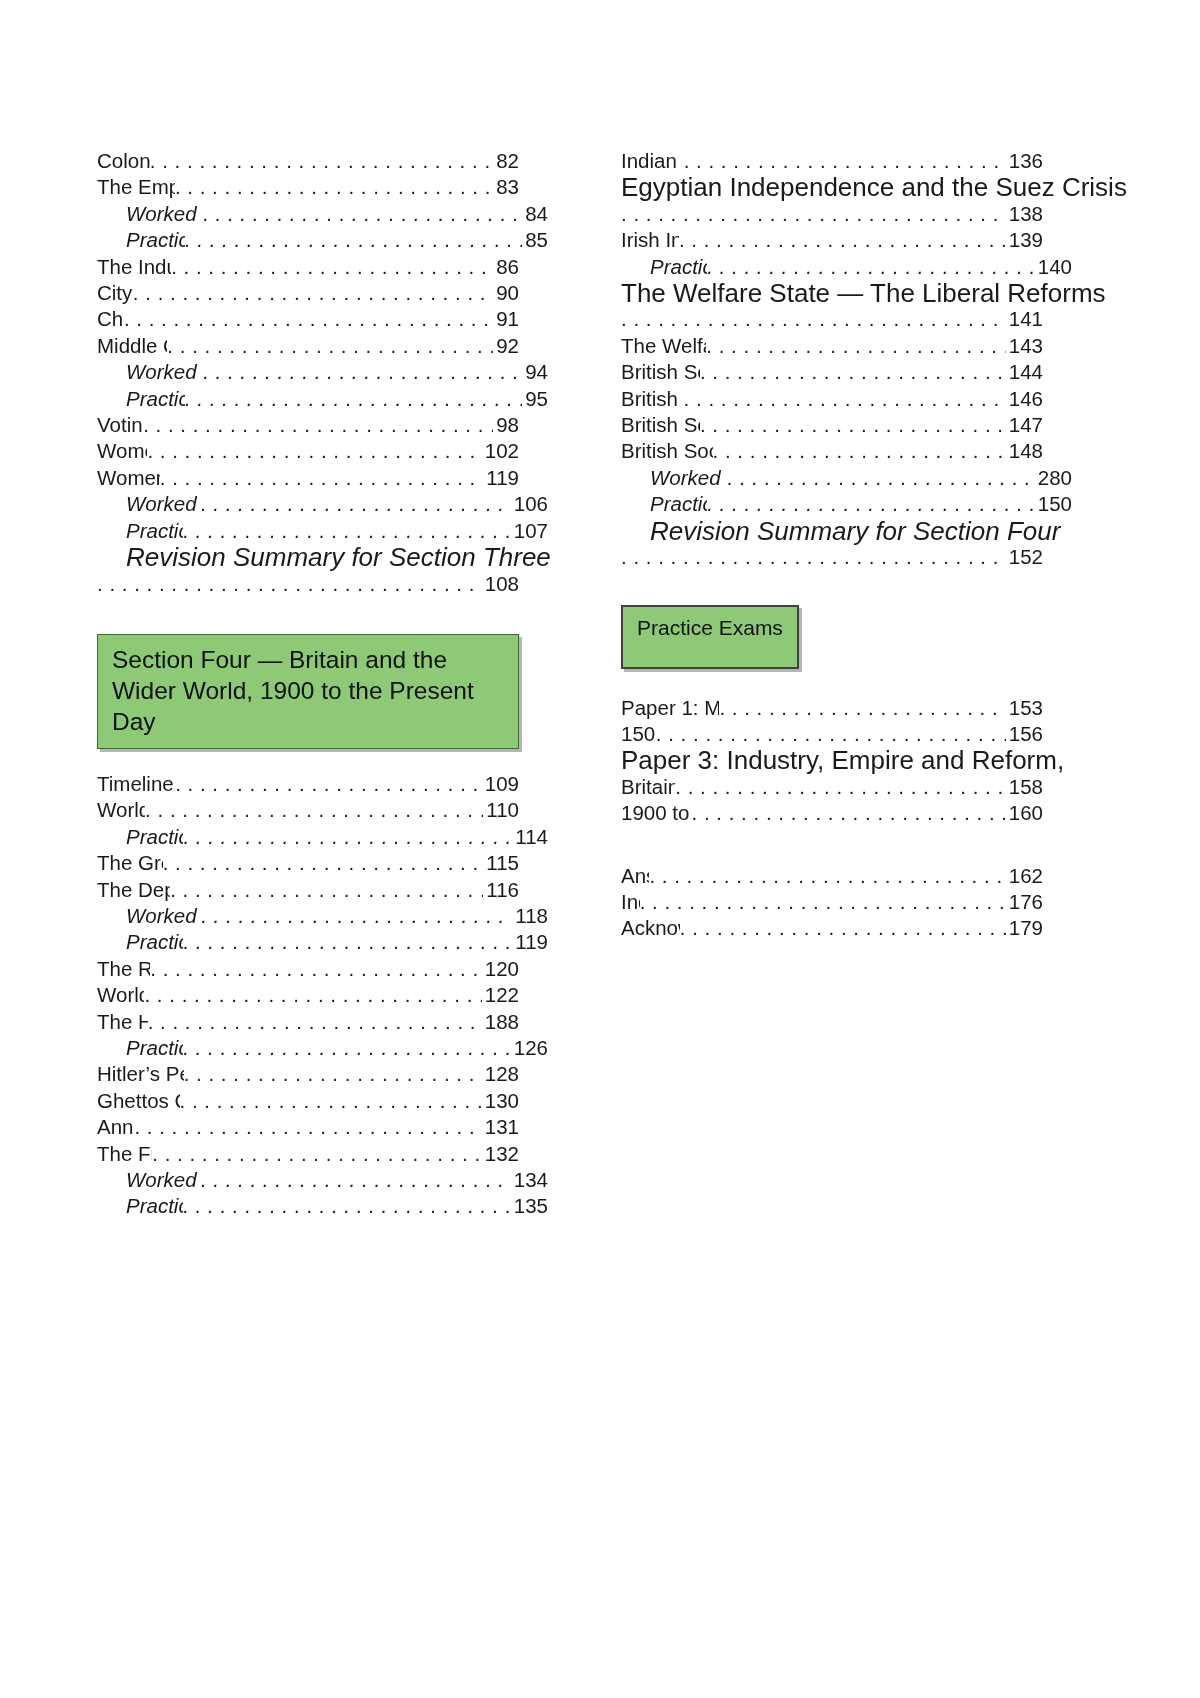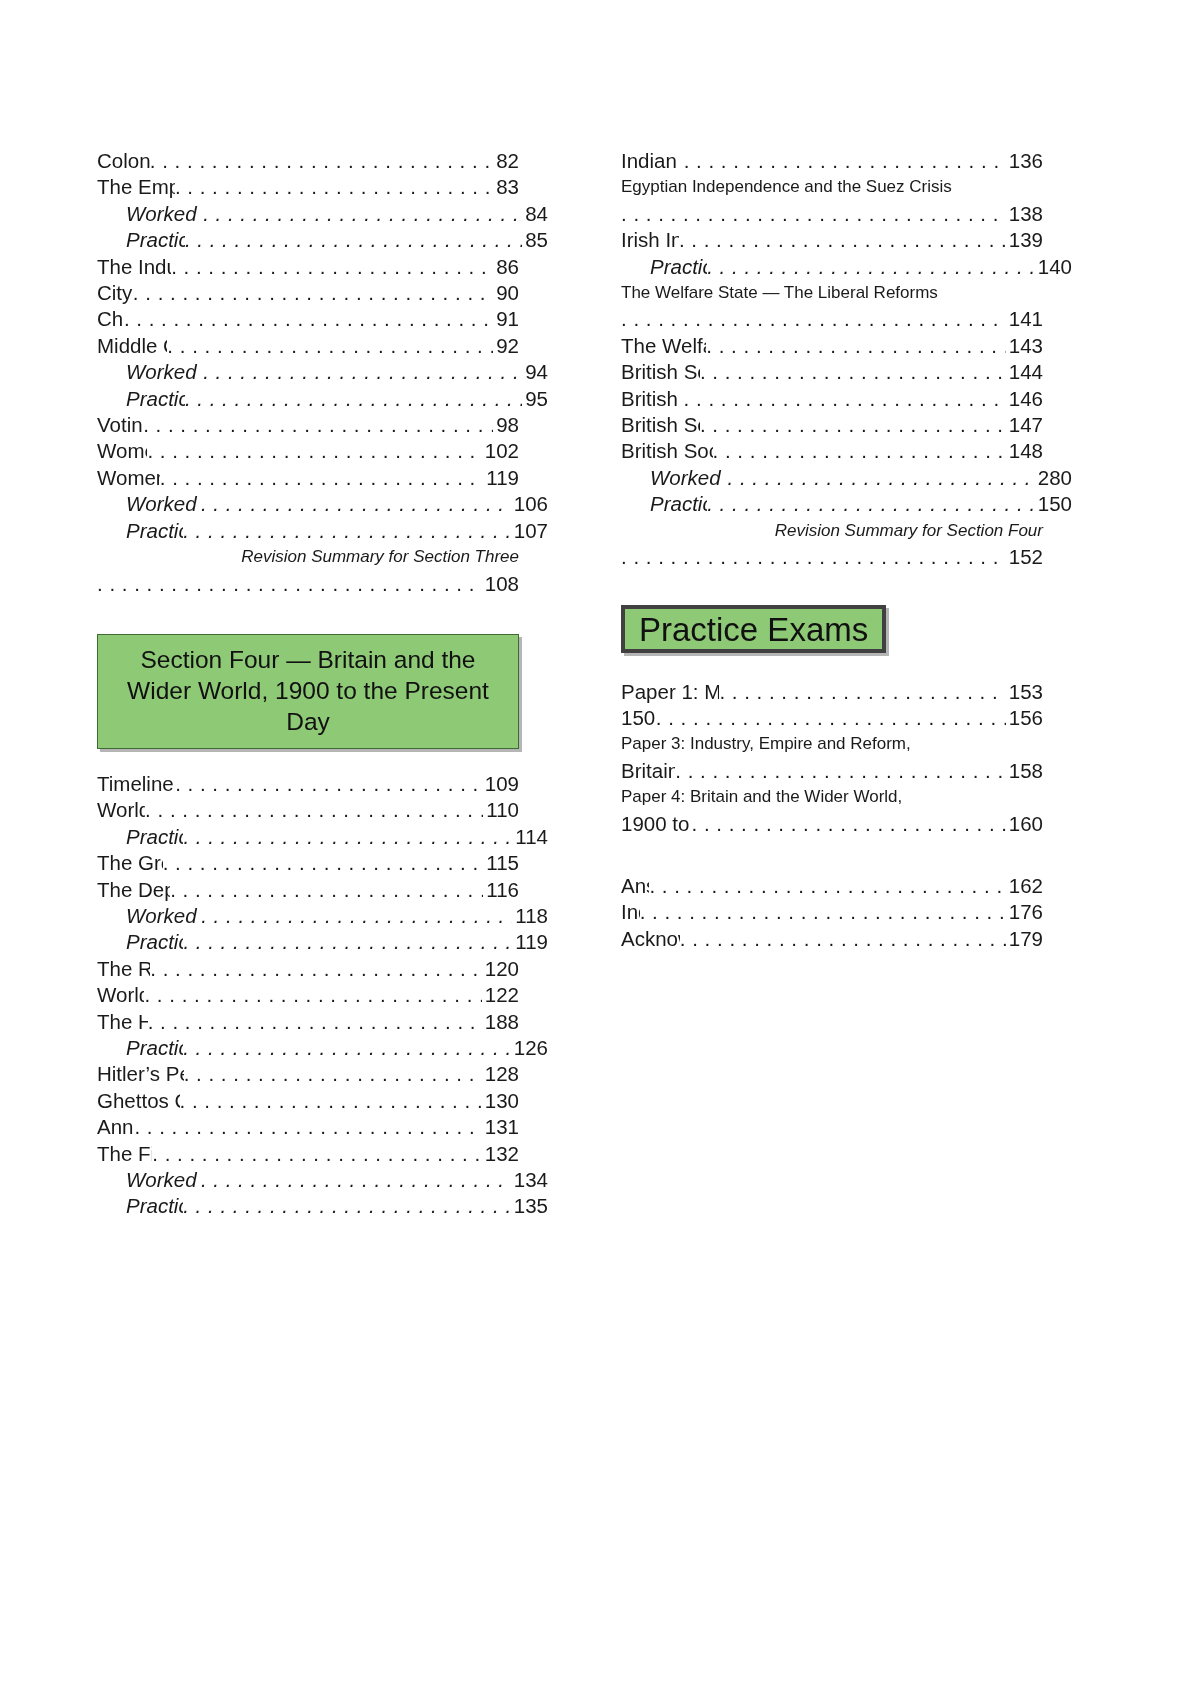--- a/index.html
+++ b/index.html
@@ -80,21 +80,21 @@
   .toc-entry.sub {
     padding-left: 29px;
   }
   .toc-entry.sub .title,
   .toc-entry.sub .leader {
     font-style: italic;
   }
 
   
   .toc-wrap-line {
-    font-size: 17px;
+    font-size: 26px;
     line-height: 26.4px;
     color: #1a1a1a;
     white-space: nowrap;
   }
   .toc-wrap-line.sub {
     padding-left: 29px;
     font-style: italic;
     text-align: right;
   }
   .toc-entry.cont .leader { flex: 1 1 auto; }
@@ -107,30 +107,29 @@
     border: 1px solid #3f6b33;
     box-shadow: 3px 3px 0 0 rgba(120,120,120,0.55);
     padding: 9px 14px 11px 14px;
     box-sizing: border-box;
   }
   .section-header .sh-text {
     font-size: 24.5px;
     line-height: 31px;
     color: #111111;
     white-space: normal;
-    text-align: center;
   }
 
   .badge {
     display: inline-block;
     background: #8ec976;
-    border: 4px solid #404040;
+    border: 2px solid #404040;
     box-shadow: 3px 3px 0 0 rgba(120,120,120,0.55);
-    padding: 6px 14px 4px 14px;
-    font-size: 33px;
+    padding: 6px 14px 24px 14px;
+    font-size: 21px;
     line-height: 30px;
     color: #111111;
     box-sizing: border-box;
   }
   .badge-wrap {
     margin: 34px 0 26px 0;
   }
   .gap-lg  { height: 36px; }
 </style>
 </head>
@@ -401,21 +400,20 @@
             <span class="title">1509-1745</span>
             <span class="leader">. . . . . . . . . . . . . . . . . . . . . . . . . . . . . . . . . . . . . . . . . . . . . . . . . . . . . . . . . . . . . . . . . . . . . . . . . . . . . . . .</span>
             <span class="pageno">156</span>
           </li>
           <li class="toc-wrap-line">Paper 3: Industry, Empire and Reform,</li>
           <li class="toc-entry">
             <span class="title">Britain 1745-1914</span>
             <span class="leader">. . . . . . . . . . . . . . . . . . . . . . . . . . . . . . . . . . . . . . . . . . . . . . . . . . . . . . . . . . . . . . . . . . . . . . . . . . . . . . . .</span>
             <span class="pageno">158</span>
           </li>
-          <li class="toc-wrap-line">Paper 4: Britain and the Wider World,</li>
           <li class="toc-entry">
             <span class="title">1900 to the Present Day</span>
             <span class="leader">. . . . . . . . . . . . . . . . . . . . . . . . . . . . . . . . . . . . . . . . . . . . . . . . . . . . . . . . . . . . . . . . . . . . . . . . . . . . . . . .</span>
             <span class="pageno">160</span>
           </li>
         </ul>
 
       <div class="gap-lg"></div>
 
       <ul class="toc-list" id="right-back">

